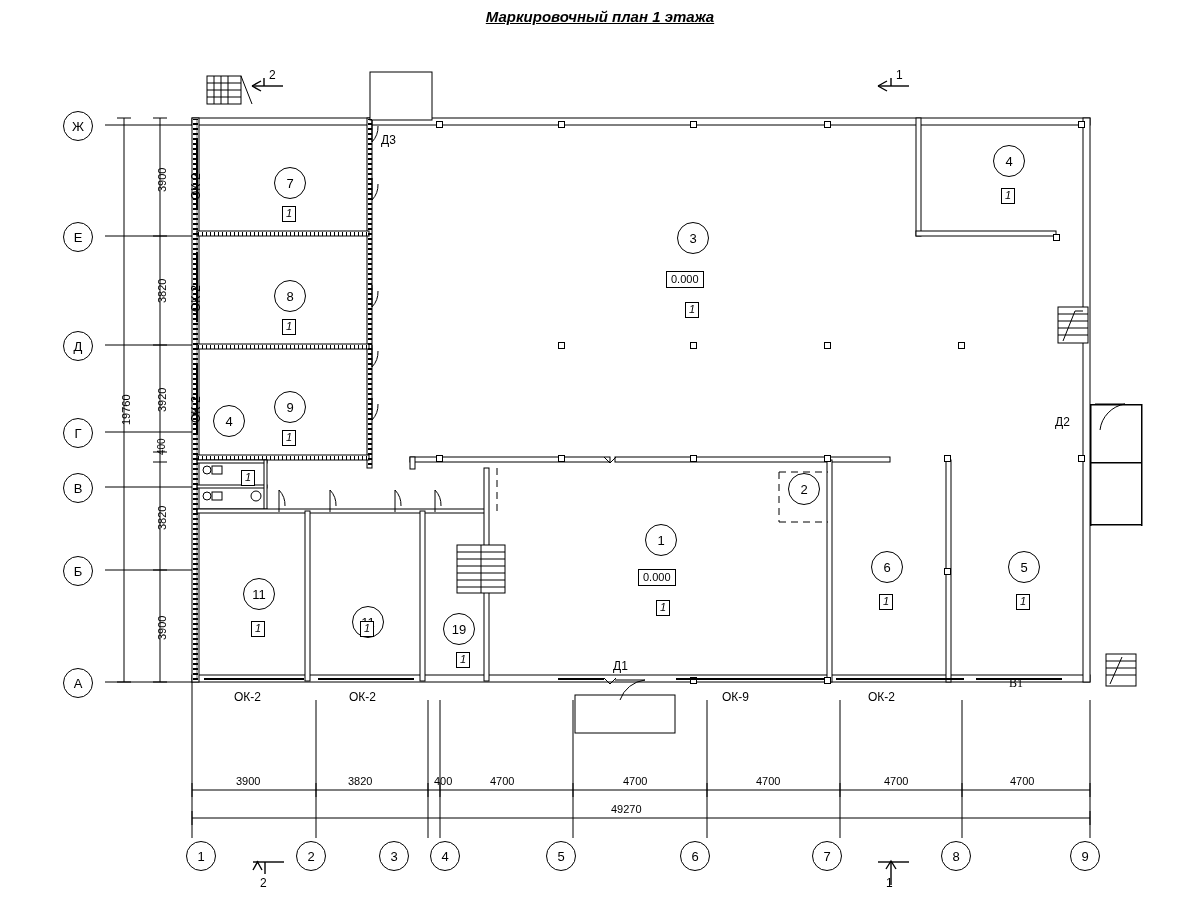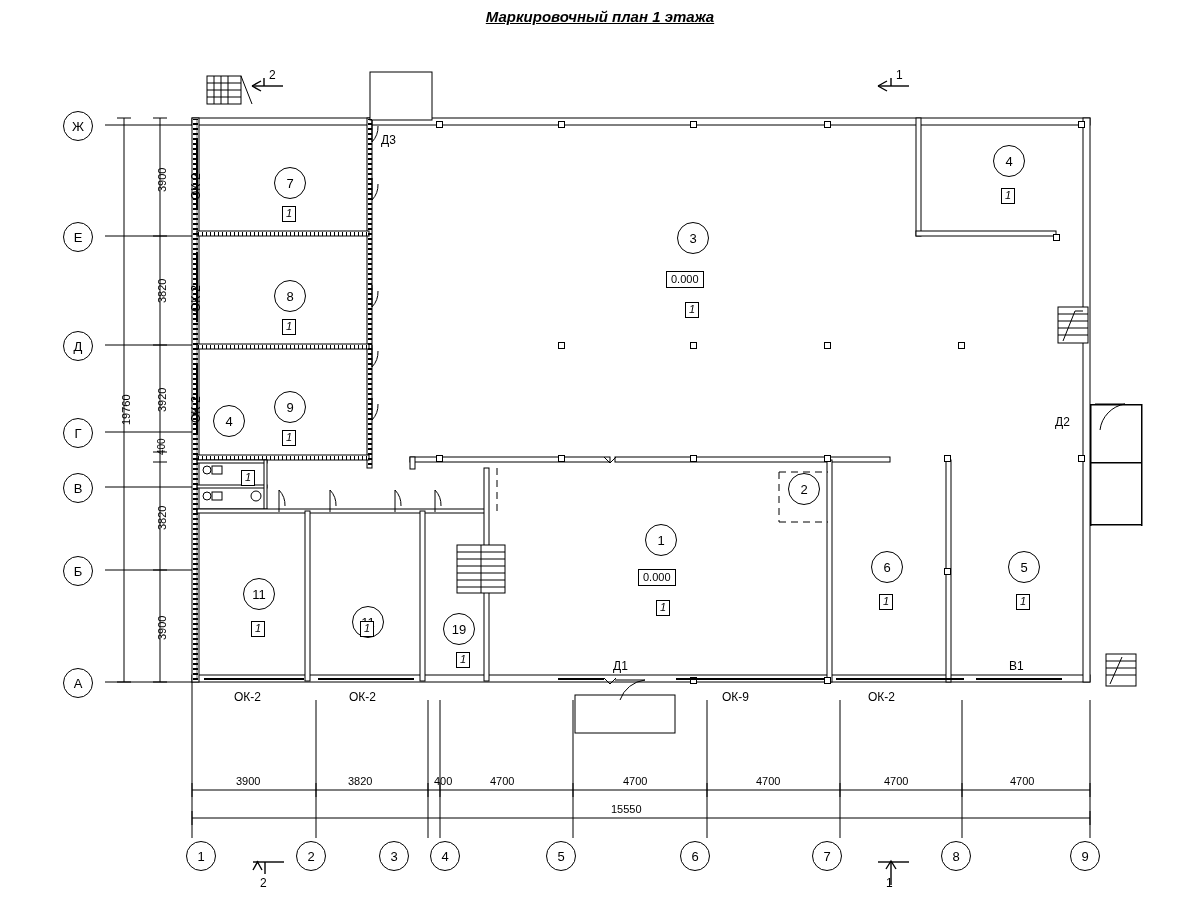--- a/index.html
+++ b/index.html
@@ -340,21 +340,21 @@
   <div class="dimv" style="left:120px;top:425px;">19760</div>
 
   <div class="dim" style="left:236px;top:775px;">3900</div>
   <div class="dim" style="left:348px;top:775px;">3820</div>
   <div class="dim" style="left:434px;top:775px;">400</div>
   <div class="dim" style="left:490px;top:775px;">4700</div>
   <div class="dim" style="left:623px;top:775px;">4700</div>
   <div class="dim" style="left:756px;top:775px;">4700</div>
   <div class="dim" style="left:884px;top:775px;">4700</div>
   <div class="dim" style="left:1010px;top:775px;">4700</div>
-  <div class="dim" style="left:611px;top:803px;">15550</div>
+  <div class="dim" style="left:611px;top:803px;">49270</div>
 
   <div class="rb" style="left:274px;top:167px;">
       <span>7</span>
     </div>
   <div class="sb" style="left:282px;top:206px;">1</div>
 
   <div class="rb" style="left:274px;top:280px;">
       <span>8</span>
     </div>
   <div class="sb" style="left:282px;top:319px;">1</div>
@@ -420,21 +420,21 @@
   <div class="lblv" style="left:189px;top:423px;">ОК-2</div>
 
   <div class="lbl" style="left:234px;top:690px;">ОК-2</div>
   <div class="lbl" style="left:349px;top:690px;">ОК-2</div>
   <div class="lbl" style="left:722px;top:690px;">ОК-9</div>
   <div class="lbl" style="left:868px;top:690px;">ОК-2</div>
 
   <div class="lbl" style="left:381px;top:133px;">Д3</div>
   <div class="lbl" style="left:1055px;top:415px;">Д2</div>
   <div class="lbl" style="left:613px;top:659px;">Д1</div>
-  <div class="lbl" style="left:1009px;top:659px;">В1</div>
+  <div class="lbl" style="left:1009px;top:676px;font-family:Liberation Serif, serif;">В1</div>
 
   <div class="lbl" style="left:269px;top:68px;">2</div>
   <div class="lbl" style="left:896px;top:68px;">1</div>
   <div class="lbl" style="left:260px;top:876px;">2</div>
   <div class="lbl" style="left:886px;top:876px;">1</div>
 
   <div class="h2" style="left:204px;top:678px;width:100px;"></div>
   <div class="h2" style="left:318px;top:678px;width:96px;"></div>
   <div class="h2" style="left:558px;top:678px;width:46px;"></div>
   <div class="h2" style="left:676px;top:678px;width:148px;"></div>

